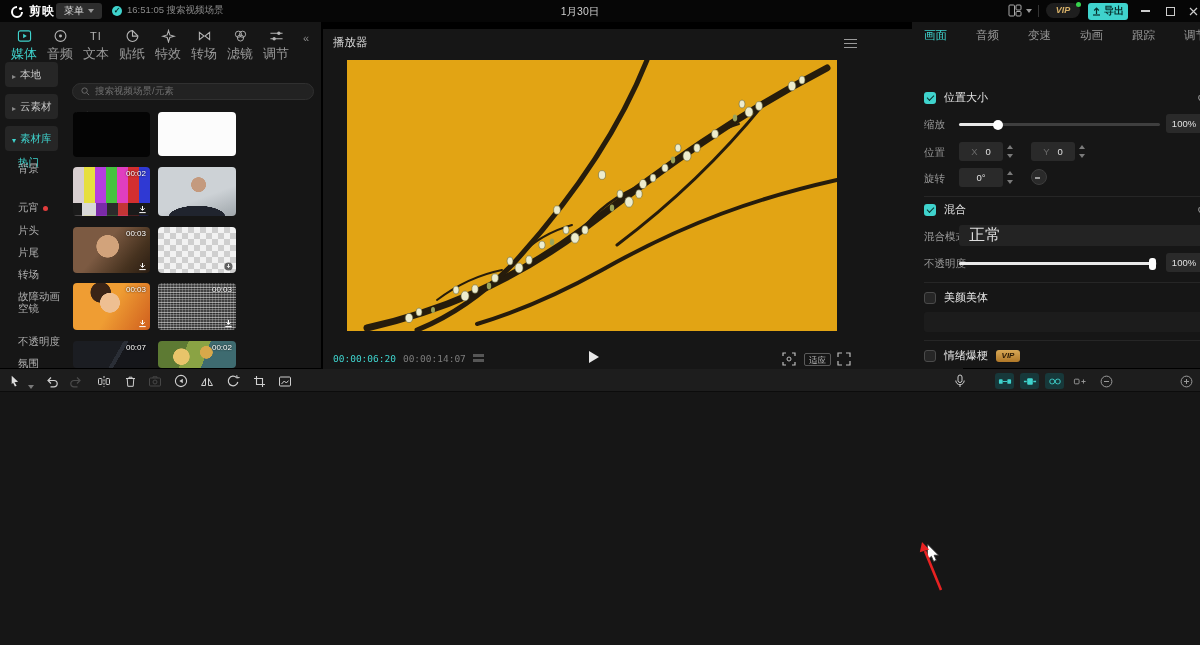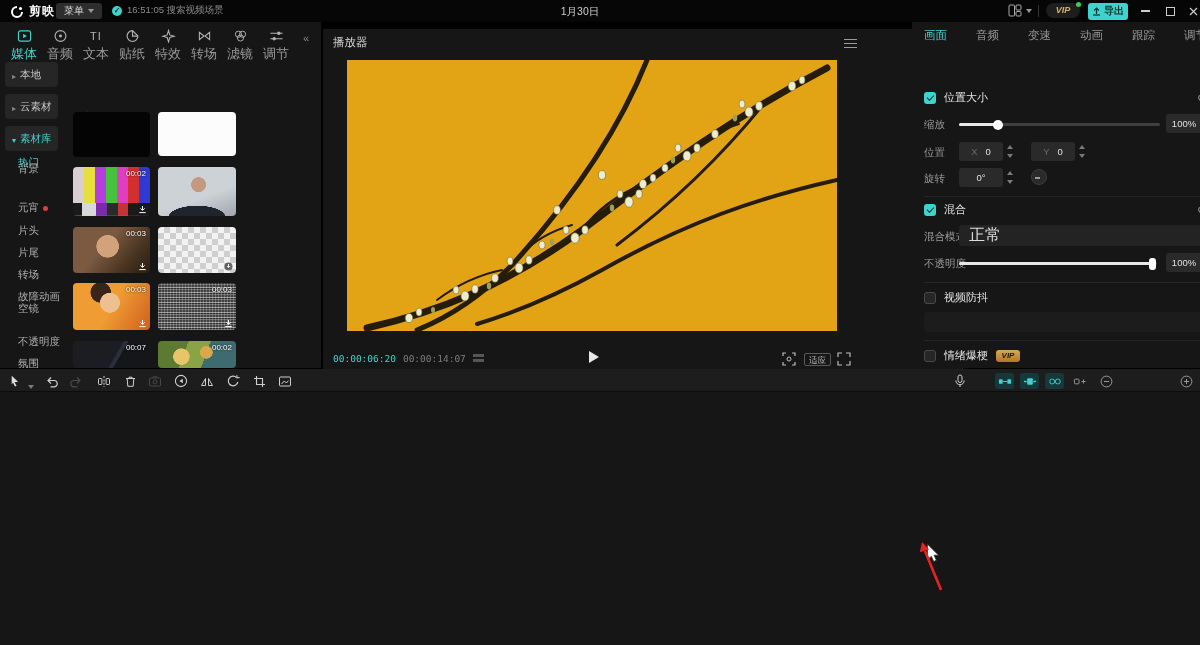--- a/index.html
+++ b/index.html
@@ -252,20 +252,27 @@
   <div class="cat-item" style="top:280px">
       <span>空镜</span>
     </div>
   <div class="cat-item" style="top:313px">
       <span>不透明度</span>
     </div>
   <div class="cat-item" style="top:335px">
       <span>氛围</span>
     </div>
 
+  <div class="search">
+    <svg width="9" height="9" viewBox="0 0 10 10">
+        <circle cx="4" cy="4" r="3" stroke="#6f6f6f" fill="none"></circle>
+        <path d="M6.3 6.3L9 9" stroke="#6f6f6f"></path>
+      </svg>
+    <span>搜索视频场景/元素</span>
+  </div>
   <div class="sect-title">热门</div>
 
   <div class="th th-black" style="left:73px;top:90px;width:77px;height:45px"></div>
   <div class="th th-white" style="left:158px;top:90px;width:78px;height:44px"></div>
   <div class="th th-bars" style="left:73px;top:145px;width:77px;height:49px">
     <span class="dur">00:02</span>
     <span class="dl">
         <svg width="9" height="9" viewBox="0 0 9 9">
           <path d="M4.5 1v4M2.4 3.3L4.5 5.4l2.1-2.1" stroke="#fff" stroke-width="1" fill="none"></path>
           <path d="M1.3 7.6h6.4" stroke="#fff" stroke-width="1"></path>
@@ -460,21 +467,21 @@
       <span class="thumb" style="left:190px;border-radius:3px;width:7px;height:12px;top:-4.5px"></span>
   </div>
   <div class="valbox" style="left:254px;top:231px">100%</div>
   <span class="stepper" style="left:293px;top:231px"></span>
   <span class="abs kf" style="left:320px;top:235px"></span>
 
   <div class="pdiv" style="top:260px"></div>
 
   <div class="sec-head" style="top:268px">
     <span class="cb off"></span>
-    <span>视频防抖</span>
+    <span>美颜美体</span>
   </div>
   <div class="dropdown disabled" style="left:12px;top:290px;width:297px;height:20px">
     <span class="dchev"></span>
   </div>
   <div class="pdiv" style="top:318px"></div>
 
   <div class="sec-head" style="top:326px">
     <span class="cb off"></span>
     <span>情绪爆梗</span>
     <span class="vip-badge">VIP</span>

